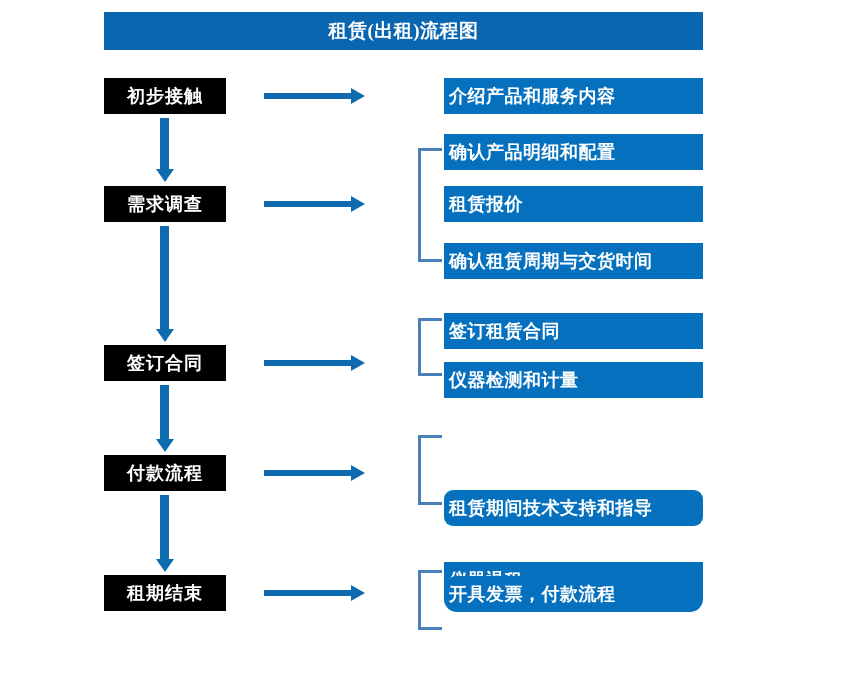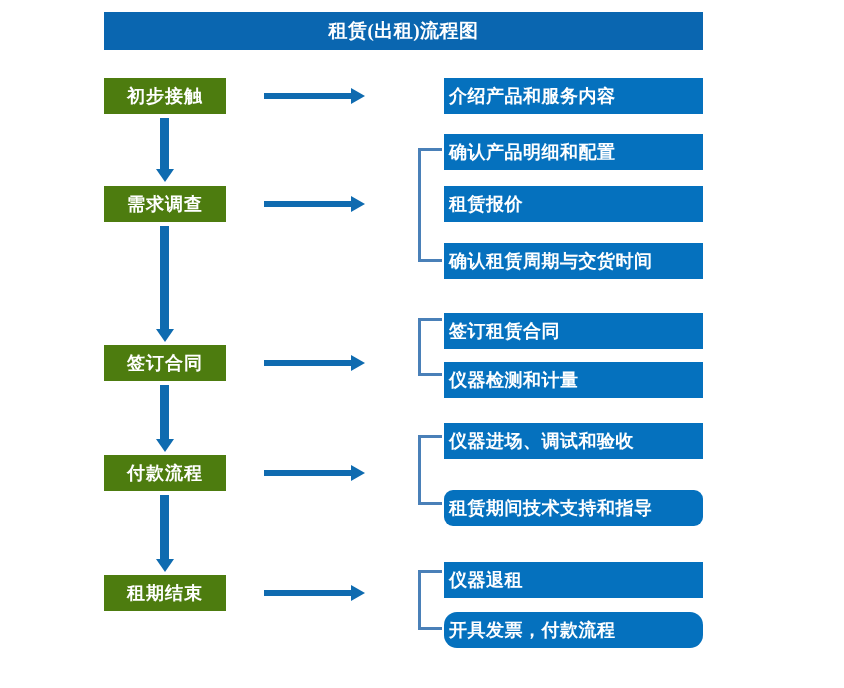--- a/index.html
+++ b/index.html
@@ -33,21 +33,21 @@
     align-items: center;
     justify-content: center;
     font-size: 19px;
     font-weight: bold;
     letter-spacing: 0.5px;
   }
 
   
   .stage-box {
     position: absolute;
-    background: #4d7c0f;
+    background: #000000;
     color: #ffffff;
     display: flex;
     align-items: center;
     justify-content: center;
     font-size: 18px;
     font-weight: bold;
     letter-spacing: 1px;
     width: 122px;
     height: 36px;
   }
@@ -159,21 +159,20 @@
   <div class="detail-box" style="top:134px;">确认产品明细和配置</div>
 
   <div class="detail-box" style="top:186px;font-family:Liberation Serif, serif;">租赁报价</div>
 
   <div class="detail-box" style="top:243px;">确认租赁周期与交货时间</div>
 
   <div class="detail-box" style="top:313px;">签订租赁合同</div>
 
   <div class="detail-box" style="top:362px;">仪器检测和计量</div>
 
-  <div class="detail-box" style="top:423px;">仪器进场、调试和验收</div>
 
   <div class="detail-box" style="top:490px;border-radius:9px;">租赁期间技术支持和指导</div>
 
   <div class="detail-box" style="top:562px;">仪器退租</div>
 
-  <div class="detail-box" style="top:612px;border-radius:13px;">开具发票，付款流程</div>
+  <div class="detail-box" style="top:576px;border-radius:13px;">开具发票，付款流程</div>
 
 </div>
 
 </body></html>

